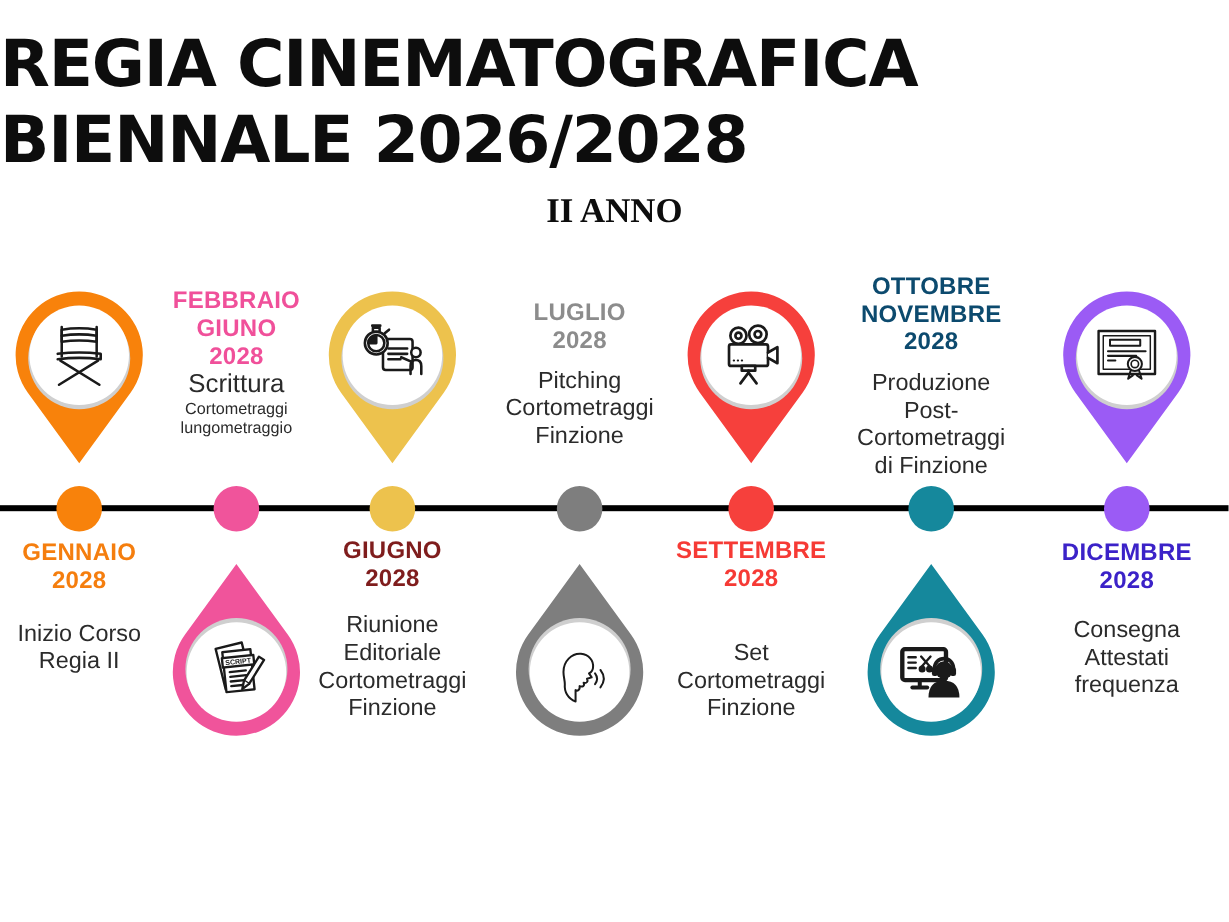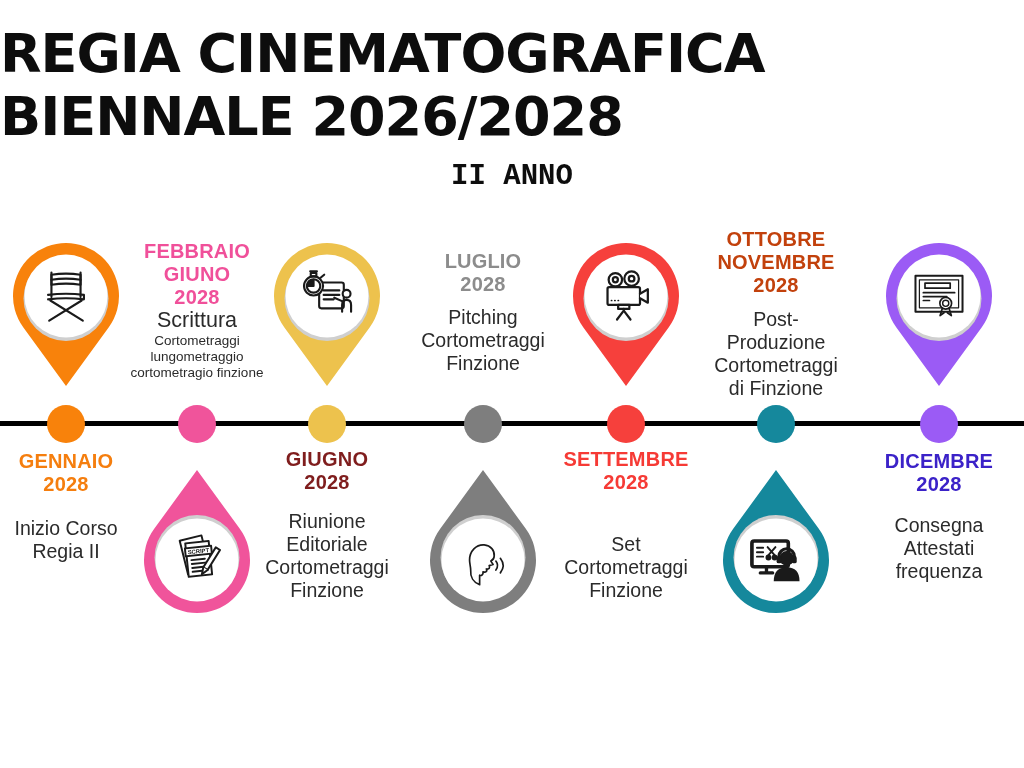--- a/index.html
+++ b/index.html
@@ -7,21 +7,21 @@
     position:relative;width:1024px;height:768px;background:#ffffff;overflow:hidden;
     font-family:"Liberation Sans",sans-serif;
   }
   #title{
     position:absolute;top:22px;left:0;width:1024px;text-align:left;
     font-family:"DejaVu Sans",sans-serif;font-weight:800;font-size:54px;line-height:63px;
     letter-spacing:-1px;color:#0d0d0d;
   }
   #subtitle{
     position:absolute;top:160px;left:0;width:1024px;text-align:center;
-    font-family:Liberation Mono, monospace;font-weight:800;font-size:29px;color:#0d0d0d;
+    font-family:Liberation Serif, serif;font-weight:800;font-size:29px;color:#0d0d0d;
   }
   #timeline-line{
     position:absolute;left:0;top:421px;width:1024px;height:5px;background:#000;
   }
   .dot{
     position:absolute;width:38px;height:38px;border-radius:50%;
   }
   .pin{position:absolute;}
   .month-label{
     position:absolute;width:200px;text-align:center;
@@ -93,21 +93,20 @@
       <div class="dot" style="left:178px;top:405px;background:#F0549B"></div>
       <div class="month-label" style="left:97px;top:240px;color:#F0509A">
         <div>FEBBRAIO</div>
         <div>GIUNO</div>
         <div>2028</div>
       </div>
       <div class="desc" style="left:92px;top:308px">
         <div class="big-line">Scrittura</div>
         <div class="small-line">Cortometraggi</div>
         <div class="small-line">lungometraggio</div>
-        <div class="small-line">cortometragio finzione</div>
       </div>
       <svg class="pin" width="114" height="148" viewBox="0 0 114 148" style="left:270px;top:240px">
         <path d="M57,146 L14.2,87.2 A53,53 0 1 1 99.8,87.2 Z" fill="#EDC24D"></path>
        <circle cx="57" cy="58.5" r="42.5" fill="#cfcfcf"></circle>
        <circle cx="57" cy="56" r="41.5" fill="#ffffff"></circle>
        <g transform="translate(29,28) scale(0.56)">
           <g stroke="#1a1a1a" fill="none" stroke-linecap="round" stroke-linejoin="round" stroke-width="3.8">
    <rect x="36" y="26" width="44" height="46" rx="4" fill="#fff"></rect>
    <circle cx="26" cy="32" r="17" fill="#fff"></circle>
    <circle cx="26" cy="32" r="12" fill="#fff"></circle>
@@ -200,28 +199,28 @@
      <circle cx="69" cy="47" r="13"></circle>
      <rect x="51" y="43" width="9" height="13" rx="3.5"></rect>
      <rect x="78" y="43" width="9" height="13" rx="3.5"></rect>
      <path d="M46,88 Q46,63 69,63 Q92,63 92,88 Z"></path>
    </g>
    <path d="M55,44 a14,14 0 0 1 28,0" stroke-width="5.5"></path>
   </g>
         </g>
       </svg>
       <div class="dot" style="left:757px;top:405px;background:#15889C"></div>
-      <div class="month-label" style="left:676px;top:228px;color:#c2410c">
+      <div class="month-label" style="left:676px;top:228px;color:#0c4a6e">
         <div>OTTOBRE</div>
         <div>NOVEMBRE</div>
         <div>2028</div>
       </div>
       <div class="desc" style="left:671px;top:308px">
+        <div>Produzione</div>
         <div>Post-</div>
-        <div>Produzione</div>
         <div>Cortometraggi</div>
         <div>di Finzione</div>
       </div>
       <svg class="pin" width="114" height="148" viewBox="0 0 114 148" style="left:882px;top:240px">
         <path d="M57,146 L14.2,87.2 A53,53 0 1 1 99.8,87.2 Z" fill="#9B5BF5"></path>
        <circle cx="57" cy="58.5" r="42.5" fill="#cfcfcf"></circle>
        <circle cx="57" cy="56" r="41.5" fill="#ffffff"></circle>
        <g transform="translate(29,28) scale(0.56)">
           <g stroke="#1a1a1a" fill="none" stroke-linecap="round" stroke-linejoin="round" stroke-width="3.6">
    <rect x="8" y="14" width="84" height="64" fill="#fff"></rect>

